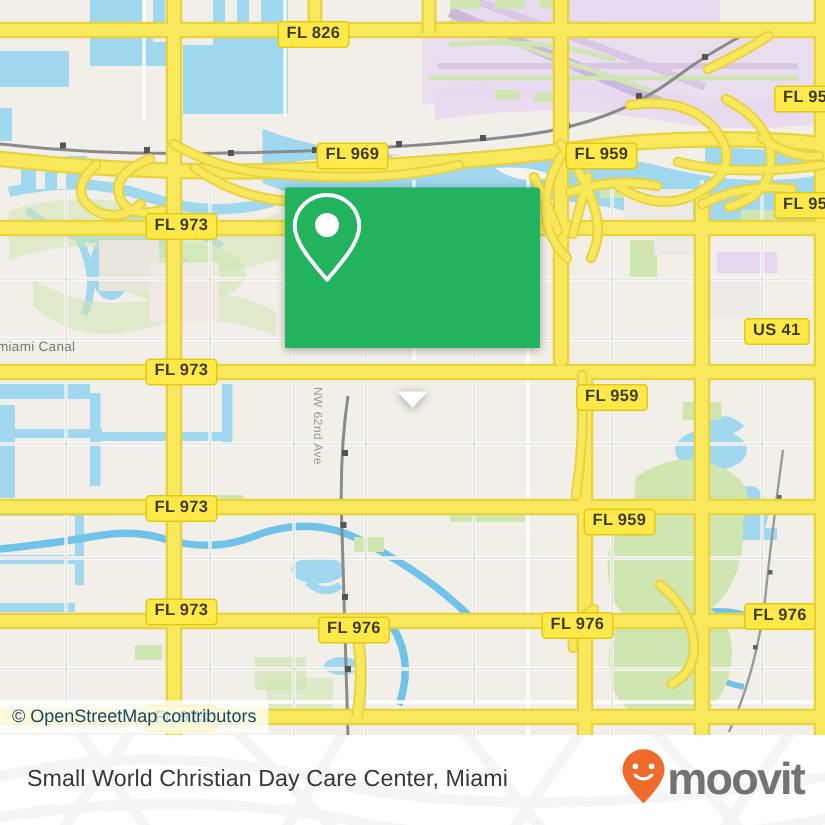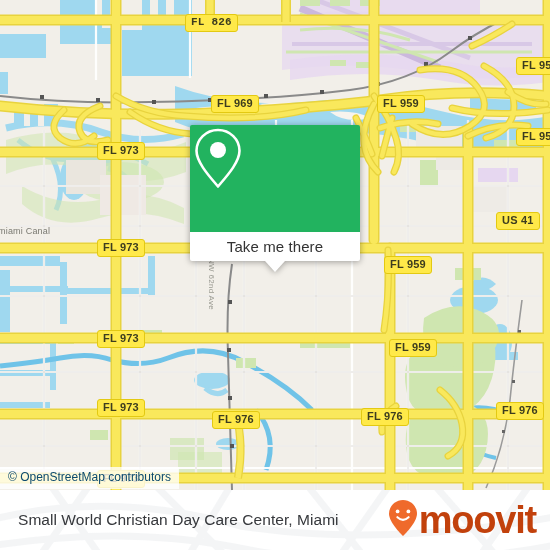--- a/index.html
+++ b/index.html
@@ -92,21 +92,21 @@
   .footer-wm{position:absolute;left:0;top:0;width:550px;height:60px;opacity:.55;}
   .footer-title{
     position:absolute;left:18px;top:50%;transform:translateY(-50%);
     font-size:15.5px;color:#36383c;white-space:nowrap;letter-spacing:.05px;
   }
   .brand{
     position:absolute;right:14px;top:50%;transform:translateY(-50%);
     display:flex;align-items:center;gap:1px;cursor:pointer;
   }
   .brand-word{
-    font-size:38px;font-weight:bold;color:#c2410c;letter-spacing:-1.2px;
+    font-size:30px;font-weight:bold;color:#737373;letter-spacing:-1.2px;
     line-height:30px;
   }
 </style>
 </head>
 <body>
 
 <div id="app">
 
   <div class="map">
     <svg width="550" height="490" viewBox="0 0 550 490">
@@ -365,21 +365,21 @@
 
         <g stroke="#e8d33e" stroke-width="8" fill="none">
             <path d="M238 478 q6 -34 -2 -64"></path>
           </g>
         <g stroke="#f9e85c" stroke-width="5.5" fill="none">
             <path d="M238 478 q6 -34 -2 -64"></path>
           </g>
       </g>
     </svg>
 
-    <div class="shield" style="left:185px;top:14px;font-family:Liberation Mono, monospace;">FL 826</div>
+    <div class="shield" style="left:185px;top:14px;">FL 826</div>
     <div class="shield" style="left:211px;top:95px;">FL 969</div>
     <div class="shield" style="left:377px;top:95px;">FL 959</div>
     <div class="shield" style="left:516px;top:57px;">FL 95</div>
     <div class="shield" style="left:516px;top:128px;">FL 95</div>
     <div class="shield" style="left:97px;top:142px;">FL 973</div>
     <div class="shield" style="left:496px;top:212px;">US 41</div>
     <div class="shield" style="left:97px;top:239px;">FL 973</div>
     <div class="shield" style="left:384px;top:256px;">FL 959</div>
     <div class="shield" style="left:97px;top:330px;">FL 973</div>
     <div class="shield" style="left:389px;top:339px;">FL 959</div>
@@ -394,23 +394,20 @@
     <div class="street-vert" style="left:216px;top:258px;">NW 62nd Ave</div>
 
     <div class="card">
       <div class="card-top">
         <span>
           <svg class="pin-svg" width="56" height="66" viewBox="0 0 56 66">
             <path d="M28 5 C16 5 6.5 14.3 6.5 25.8 C6.5 37.5 20 52 28 61.5 C36 52 49.5 37.5 49.5 25.8 C49.5 14.3 40 5 28 5 Z" fill="none" stroke="#ffffff" stroke-width="2.6" stroke-linejoin="round"></path>
             <circle cx="28" cy="25" r="8" fill="#ffffff"></circle>
           </svg>
         </span>
-      </div>
-      <div class="card-bottom">
-        <span>Take me there</span>
       </div>
       <div class="card-tail"></div>
     </div>
 
     <div class="attrib">
       <span>© OpenStreetMap contributors</span>
     </div>
   </div>
 
   <div class="footer">

